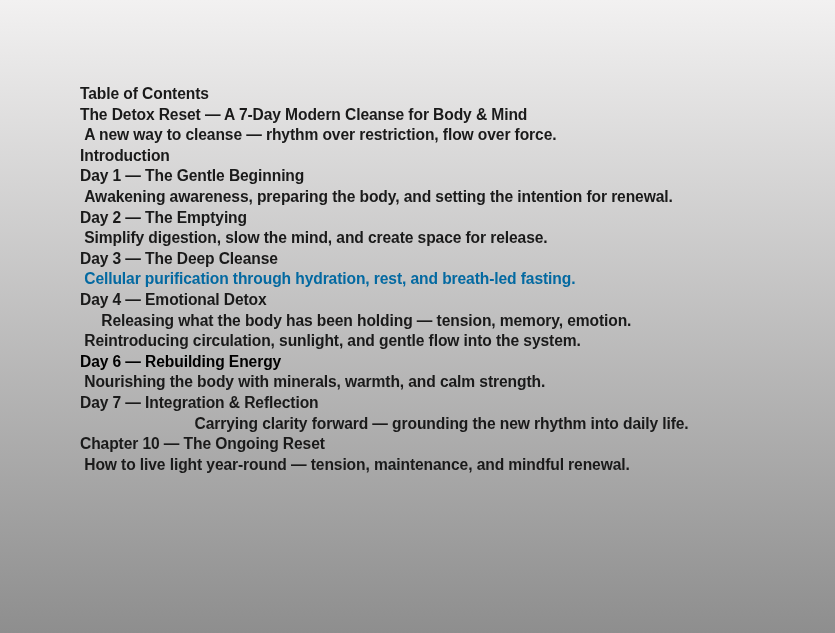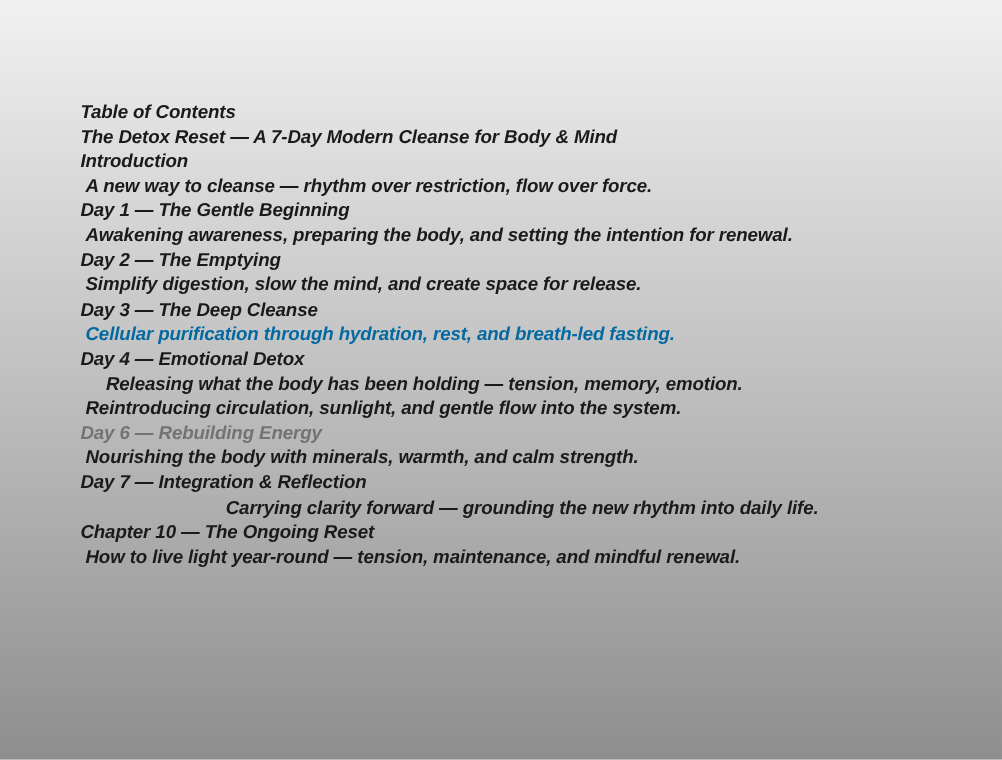--- a/index.html
+++ b/index.html
@@ -12,61 +12,60 @@
     overflow: hidden;
     font-family: "Liberation Sans", "DejaVu Sans", sans-serif;
   }
   .page {
     position: relative;
     width: 835px;
     height: 633px;
   }
   .toc {
     position: absolute;
-    left: 67px;
+    left: 80px;
     top: 84px;
     right: 36px;
-    font-style: italic;
   }
   .line {
     font-weight: bold;
     font-size: 15.6px;
     line-height: 20.6px;
     letter-spacing: -0.1px;
     white-space: pre-wrap; 
   }
 </style>
 </head>
 <body style="background: linear-gradient(rgb(242, 241, 241) 0%, rgb(142, 142, 142) 100%);">
 
 <div class="page">
   <div class="toc">
 
     <div class="line" style="color: rgb(26, 26, 26);">Table of Contents</div>
 
     <div class="line" style="color: rgb(26, 26, 26);">The Detox Reset — A 7-Day Modern Cleanse for Body &amp; Mind</div>
 
+    <div class="line" style="color: rgb(26, 26, 26);"> A new way to cleanse — rhythm over restriction, flow over force.</div>
     <div class="line" style="color: rgb(26, 26, 26);">Introduction</div>
-    <div class="line" style="color: rgb(26, 26, 26);"> A new way to cleanse — rhythm over restriction, flow over force.</div>
 
     <div class="line" style="color: rgb(26, 26, 26);">Day 1 — The Gentle Beginning</div>
     <div class="line" style="color: rgb(26, 26, 26);"> Awakening awareness, preparing the body, and setting the intention for renewal.</div>
 
     <div class="line" style="color: rgb(26, 26, 26);">Day 2 — The Emptying</div>
     <div class="line" style="color: rgb(26, 26, 26);"> Simplify digestion, slow the mind, and create space for release.</div>
 
     <div class="line" style="color: rgb(26, 26, 26);">Day 3 — The Deep Cleanse</div>
     <div class="line" style="color: #0369a1;"> Cellular purification through hydration, rest, and breath-led fasting.</div>
 
     <div class="line" style="color: rgb(26, 26, 26);">Day 4 — Emotional Detox</div>
     <div class="line" style="color: rgb(26, 26, 26); margin-left: 17px;"> Releasing what the body has been holding — tension, memory, emotion.</div>
 
     <div class="line" style="color: rgb(26, 26, 26);"> Reintroducing circulation, sunlight, and gentle flow into the system.</div>
 
-    <div class="line" style="color: #737373;">Day 6 — Rebuilding Energy</div>
+    <div class="line" style="color: #000000;">Day 6 — Rebuilding Energy</div>
     <div class="line" style="color: rgb(26, 26, 26);"> Nourishing the body with minerals, warmth, and calm strength.</div>
 
     <div class="line" style="color: rgb(26, 26, 26);">Day 7 — Integration &amp; Reflection</div>
     <div class="line" style="color: rgb(26, 26, 26); text-align: center;"> Carrying clarity forward — grounding the new rhythm into daily life.</div>
 
     <div class="line" style="color: rgb(26, 26, 26);">Chapter 10 — The Ongoing Reset</div>
     <div class="line" style="color: rgb(26, 26, 26);"> How to live light year-round — tension, maintenance, and mindful renewal.</div>
 
   </div>
 </div>

